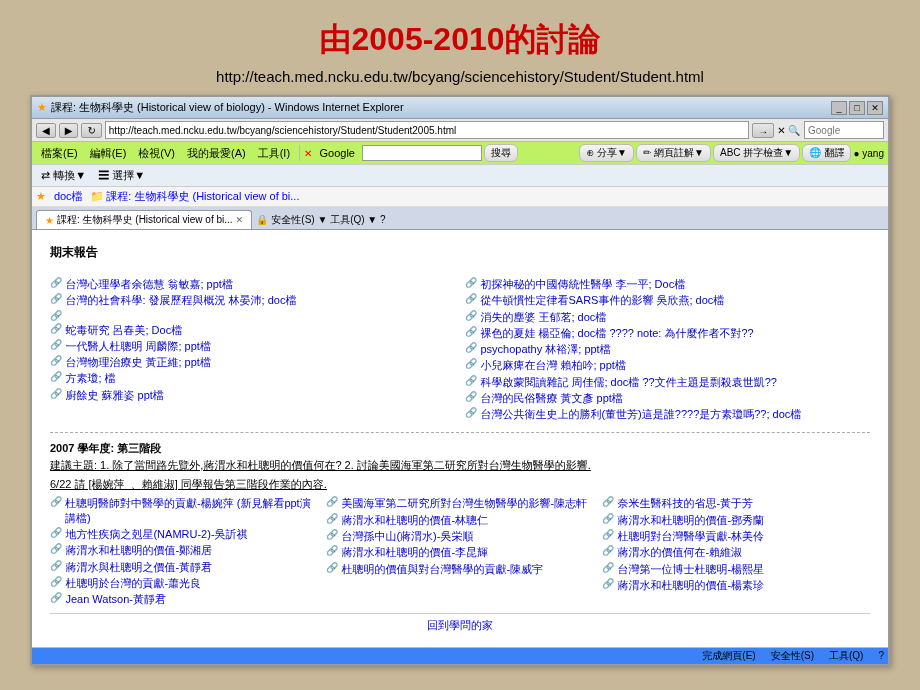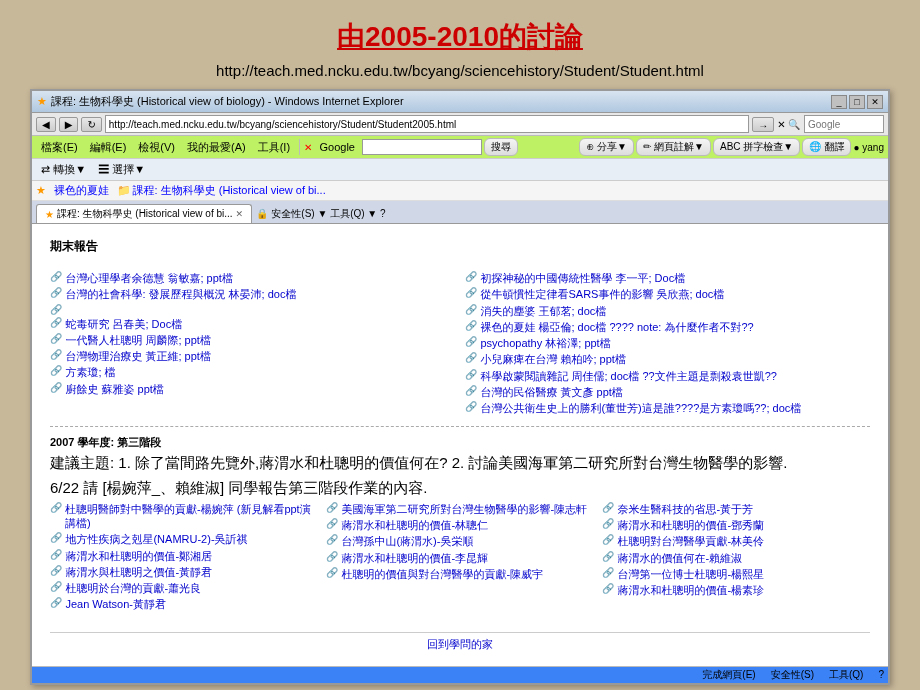--- a/index.html
+++ b/index.html
@@ -10,25 +10,24 @@
       font-family: Arial, sans-serif;
       display: flex;
       flex-direction: column;
       align-items: center;
       justify-content: flex-start;
       padding: 18px 20px 10px;
     }
 
     .slide-title {
       color: #cc0000;
-      font-size: 28px;
+      font-size: 32px;
       font-weight: bold;
       margin-bottom: 6px;
       text-align: center;
-      text-decoration: underline;
     }
 
     .slide-url {
       color: #000;
       font-size: 15px;
       margin-bottom: 10px;
       text-align: center;
     }
 
     .browser-window {
@@ -202,35 +201,36 @@
     .year-section {
       margin-top: 6px;
     }
     .year-title {
       font-size: 11px;
       font-weight: bold;
       color: #000;
       margin-bottom: 2px;
     }
     .year-desc {
-      font-size: 15px;
+      font-size: 11px;
       color: #000;
       margin-bottom: 4px;
       line-height: 1.4;
+      text-decoration: underline;
     }
 
     .three-col {
       display: flex;
       gap: 8px;
     }
     .col-third { flex: 1; }
 
     .bottom-link {
       text-align: center;
-      margin-top: 18px;
+      margin-top: 4px;
       padding-top: 4px;
       border-top: 1px solid #ccc;
     }
     .bottom-link a {
       color: #0000cc;
       font-size: 11px;
       cursor: pointer;
     }
 
     .status-bar {
@@ -300,21 +300,21 @@
     <span style="font-size:10px;">● yang</span>
   </div>
 
   <div class="browser-toolbar" style="background:#e8eef5;">
     <span class="menu-item">⇄ 轉換▼</span>
     <span class="menu-item">☰ 選擇▼</span>
   </div>
 
   <div class="favorites-bar">
     <span class="star-icon">★</span>
-    <span class="fav-item">裸色的夏娃</span>
+    <span class="fav-item">doc檔</span>
     <span class="fav-item">
       <span>📁</span>
       <span>課程: 生物科學史 (Historical view of bi...</span>
     </span>
   </div>
 
   <div class="browser-tabs">
     <div class="tab">
       <span style="color:#f90;">★</span>
       <span>課程: 生物科學史 (Historical view of bi...</span>

